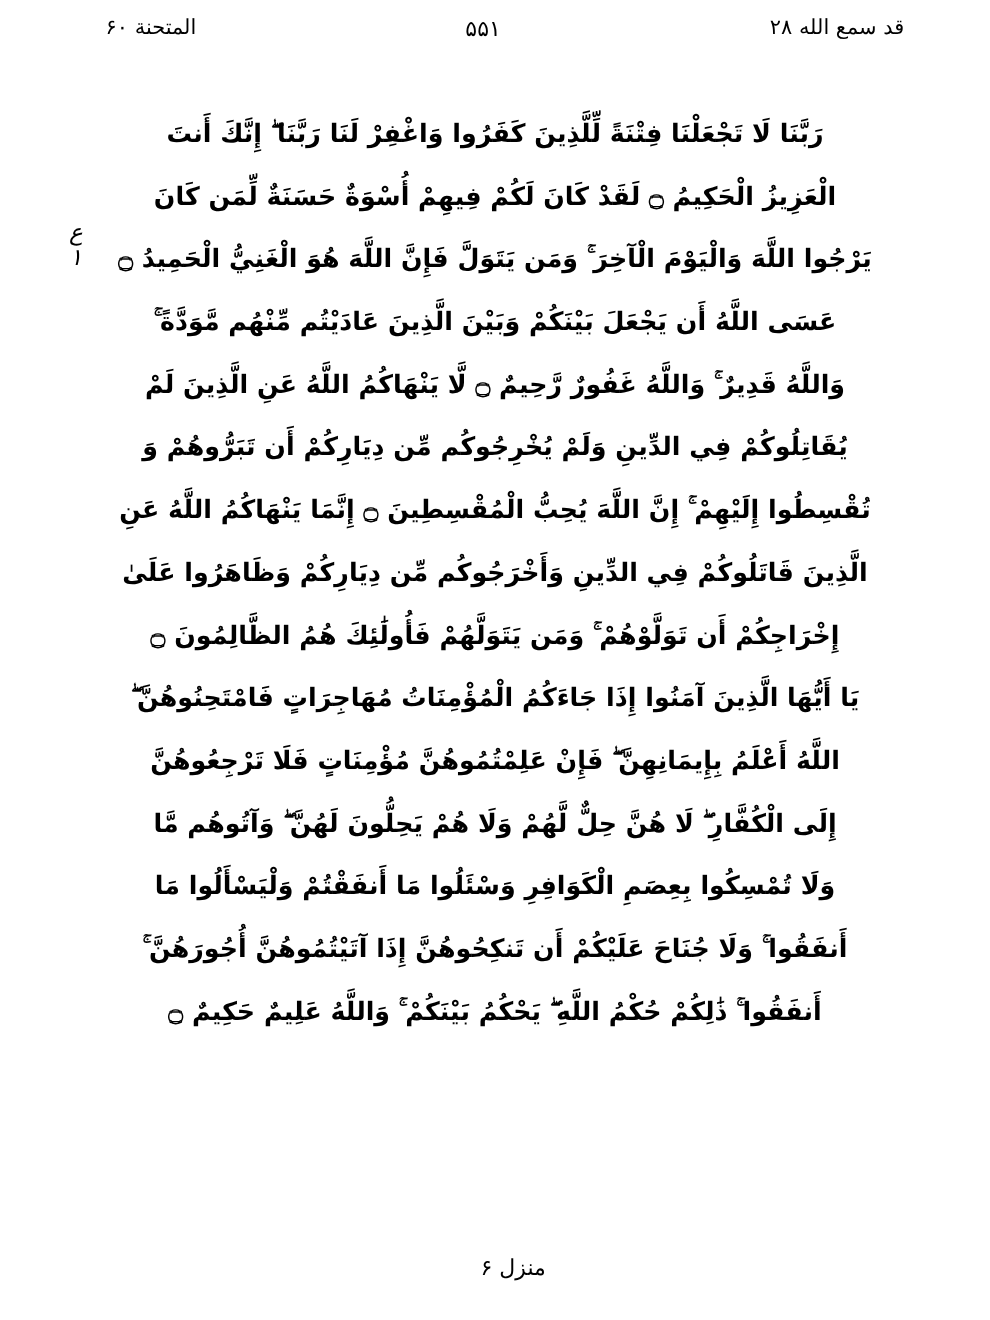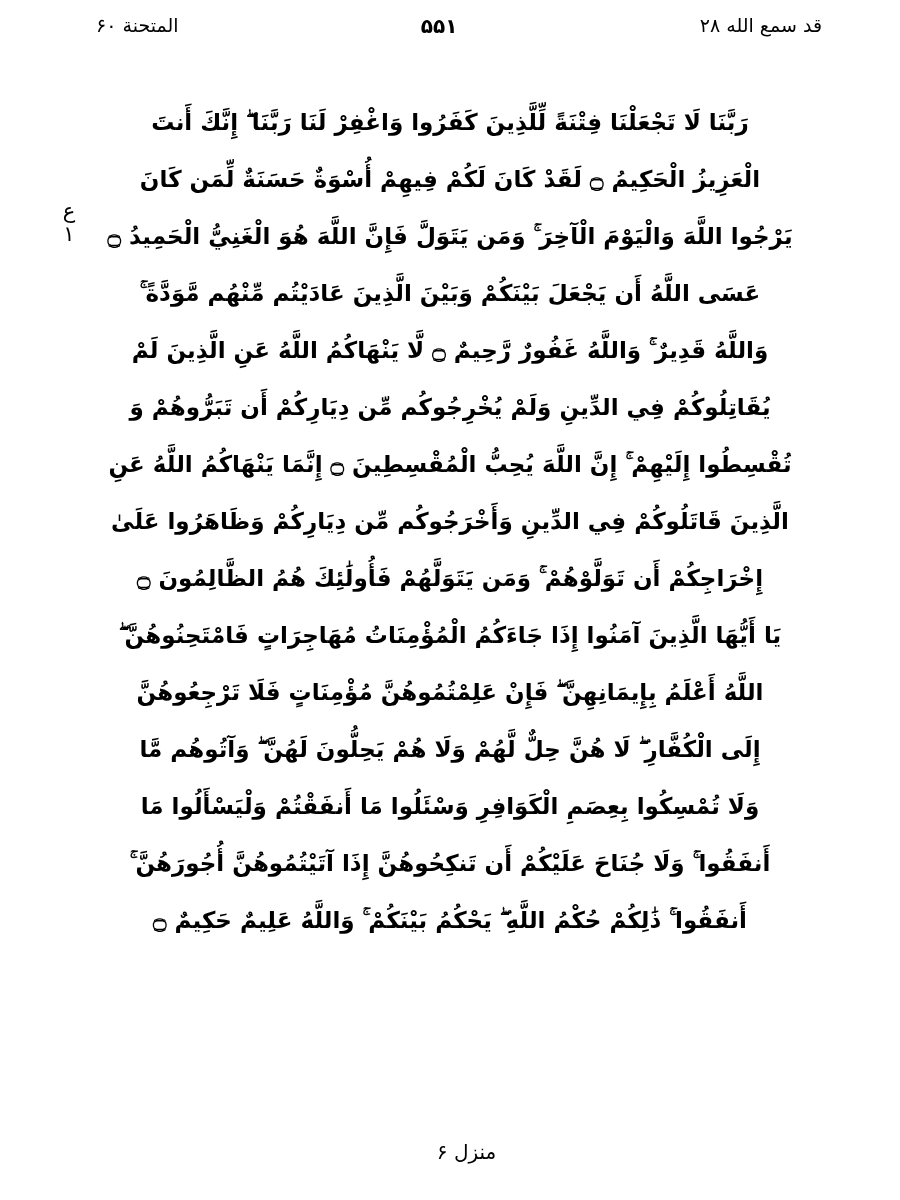--- a/index.html
+++ b/index.html
@@ -39,21 +39,21 @@
     font-size: 19px;
     line-height: 1.2;
     white-space: nowrap;
     letter-spacing: 0.5px;
     margin-left: 18px;
   }
   .header-right { text-align: right; }
   .header-center {
     text-align: right;
     font-size: 20px;
-    font-weight: 700;
+    font-weight: 400;
     letter-spacing: 1px;
   }
   .header-left { text-align: left; }
 
   
   .page-body {
     flex: 1 1 auto;
     position: relative;
     display: flex;
     flex-direction: column;
@@ -84,20 +84,21 @@
   
   .side-marker {
     position: absolute;
     left: 56px;
     top: 142px;
     width: 26px;
     text-align: center;
     font-size: 21px;
     line-height: 1.1;
     direction: rtl;
+    font-style: italic;
   }
 
   
   .page-footer {
     height: 96px;
     flex: 0 0 auto;
     display: flex;
     align-items: center;
     justify-content: center;
     direction: rtl;

